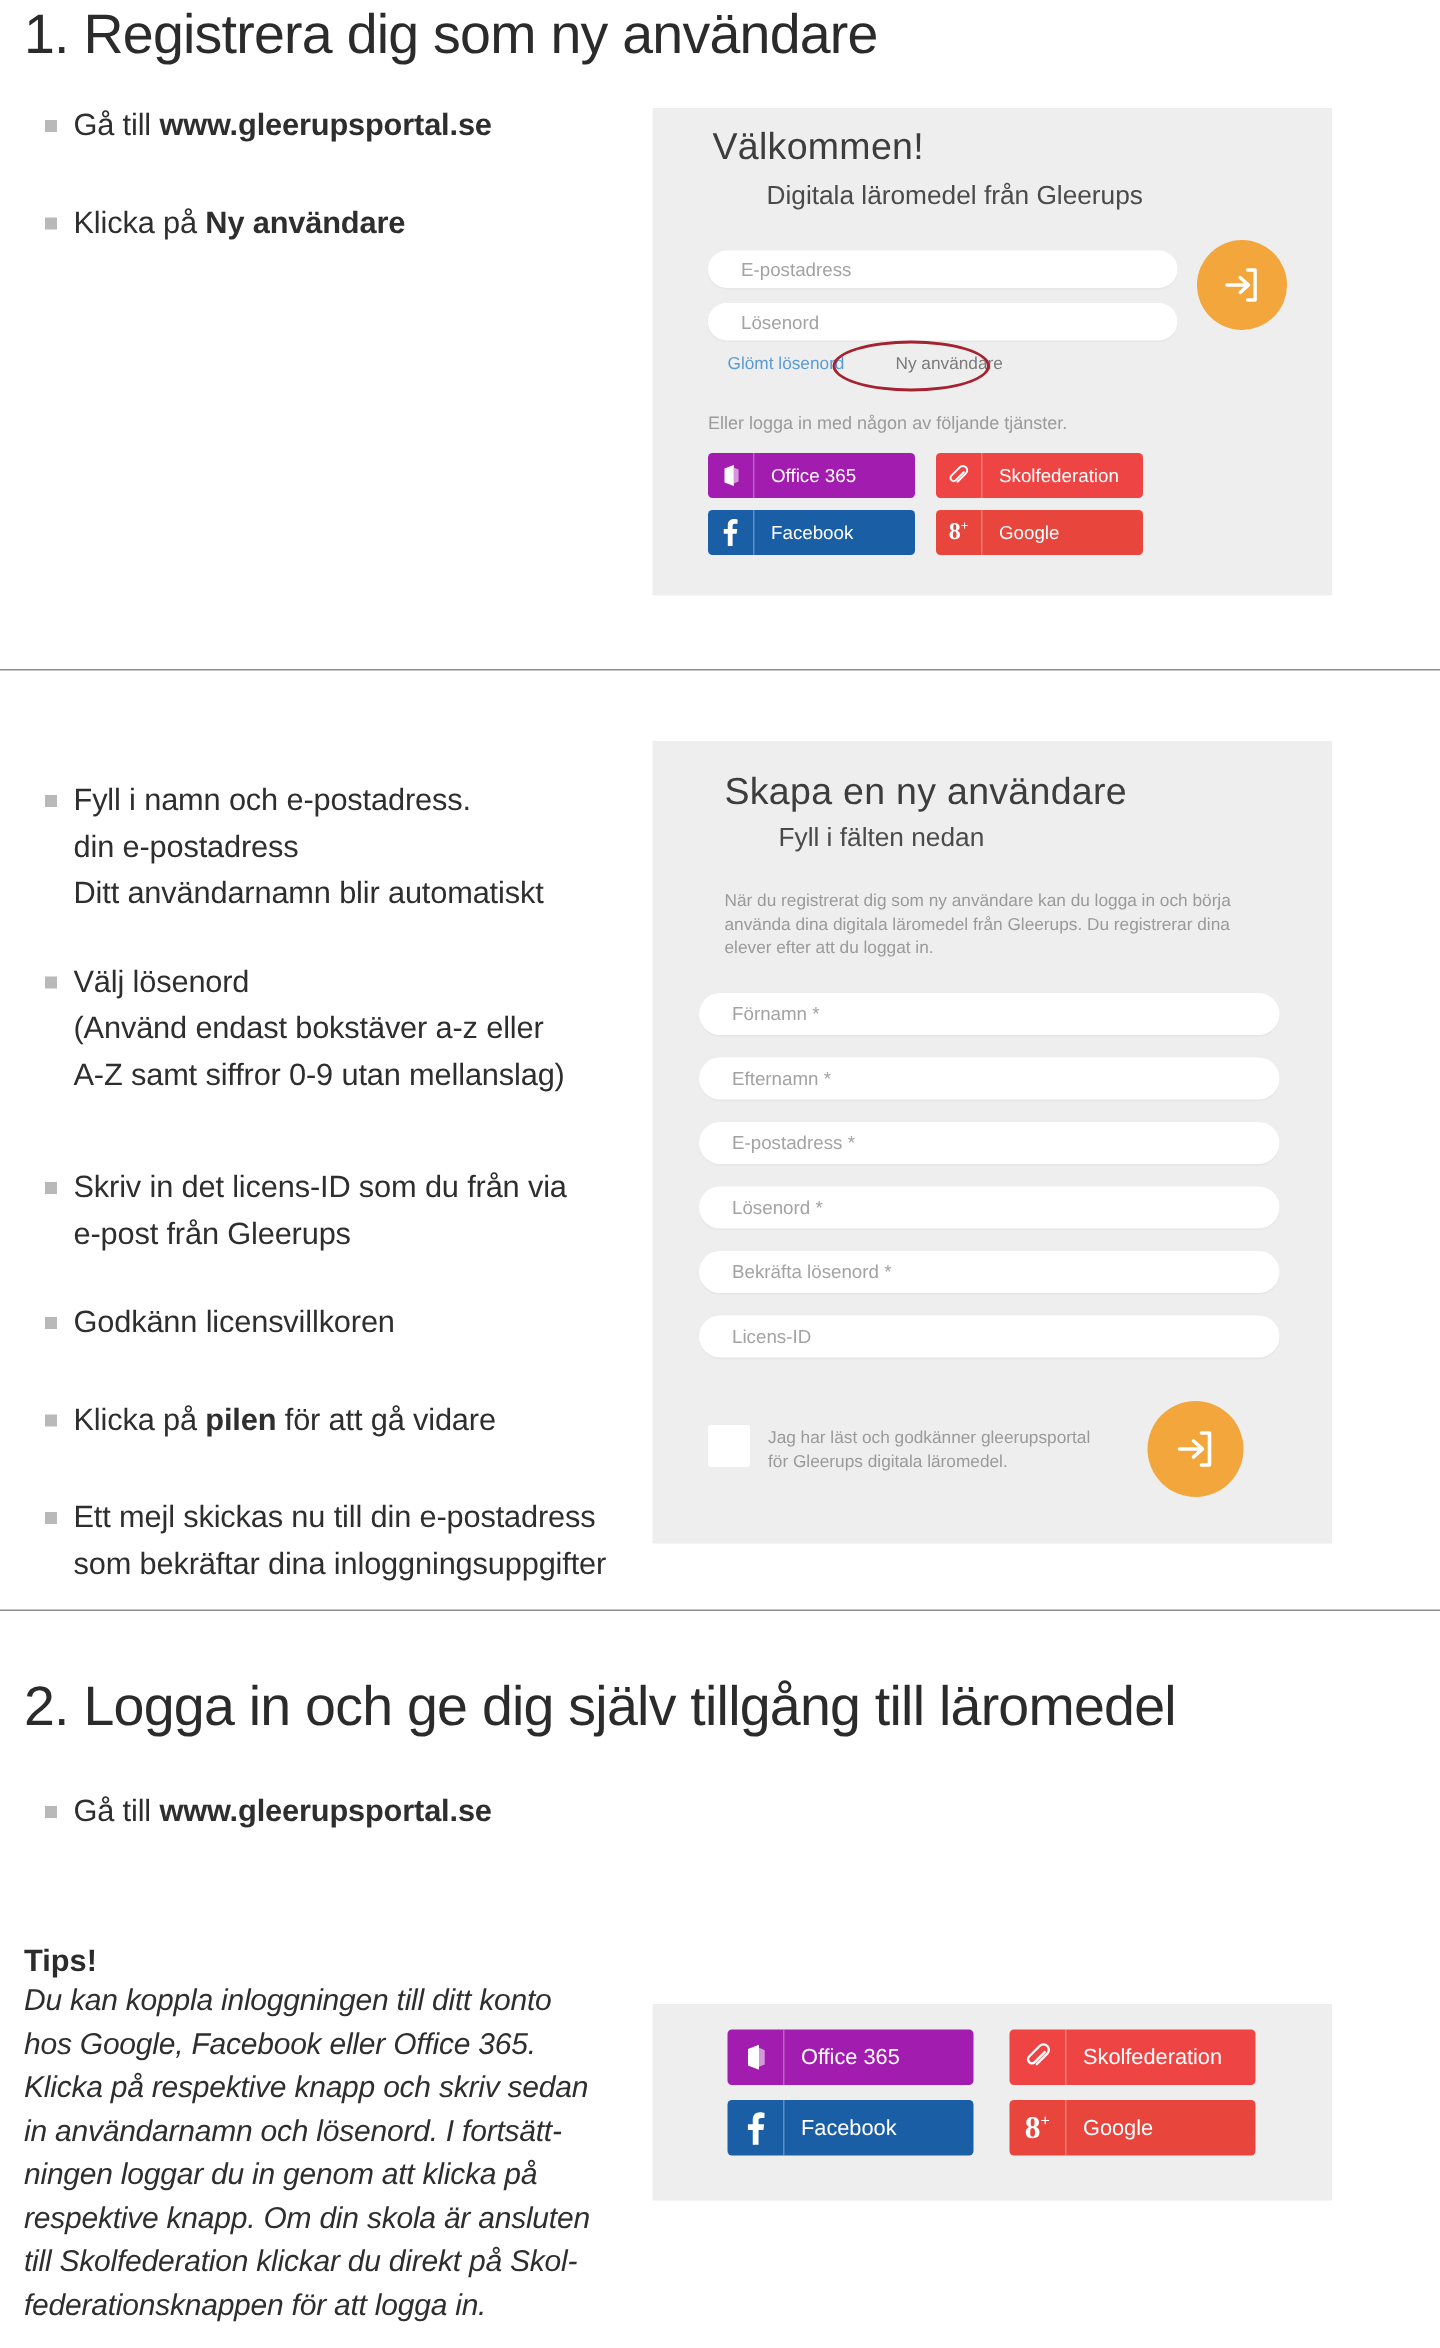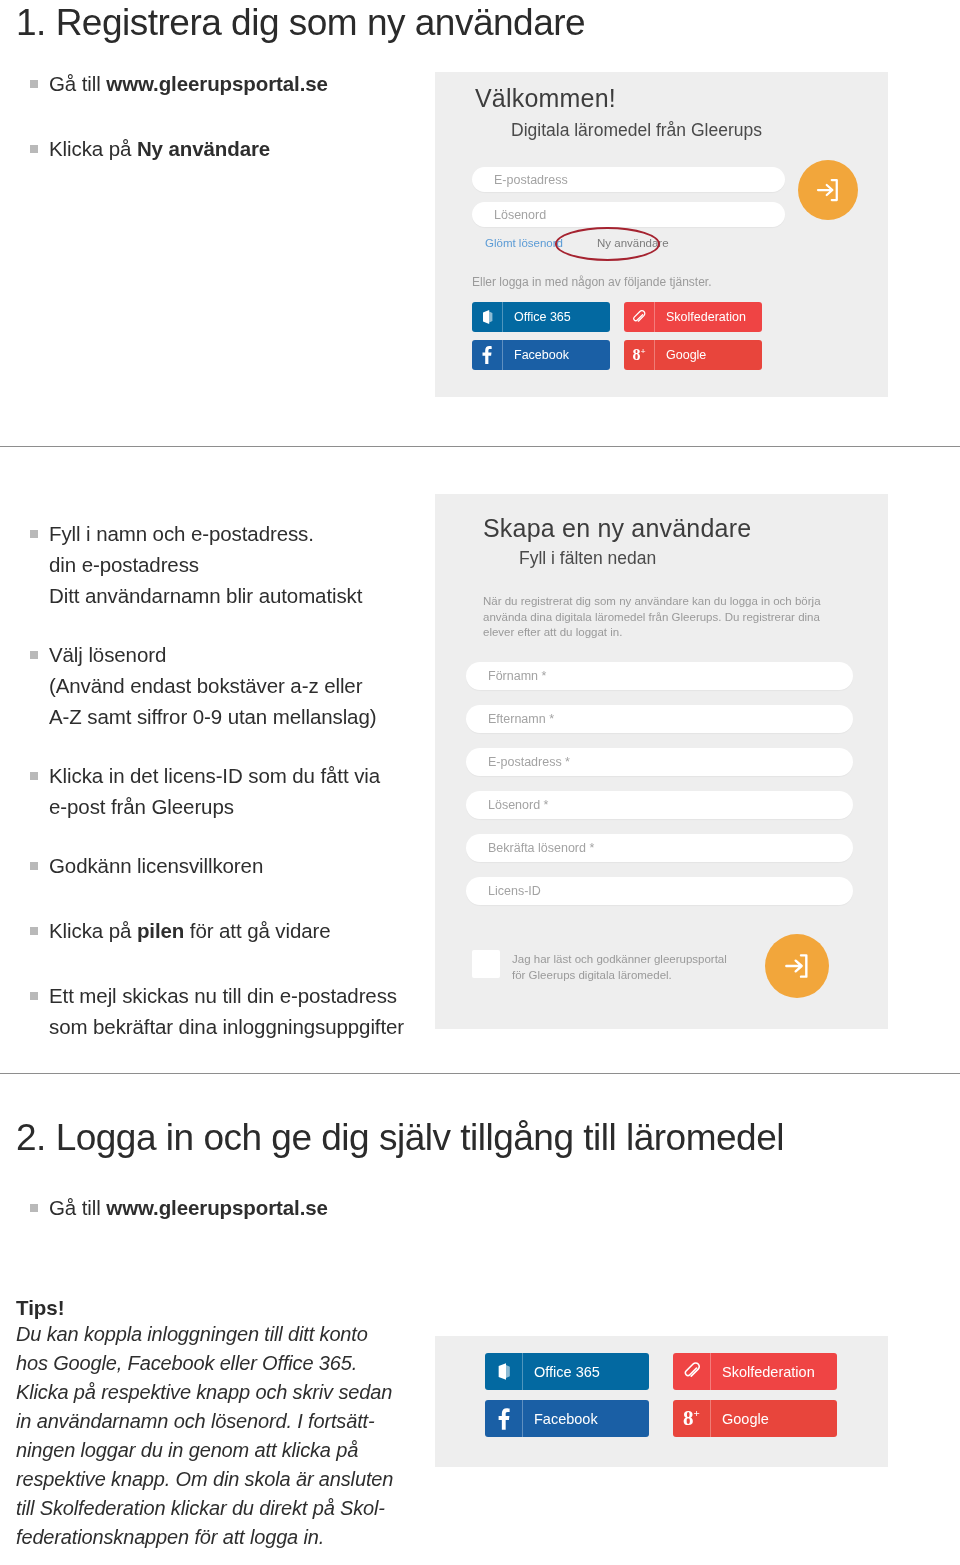--- a/index.html
+++ b/index.html
@@ -108,21 +108,21 @@
     font-size: 12.5px;
     overflow: hidden;
   }
   .social-btn .ico {
     width: 31px; height: 30px;
     display: flex; align-items: center; justify-content: center;
     border-right: 1px solid rgba(255,255,255,0.30);
     flex: none;
   }
   .social-btn .lbl { padding-left: 11px; white-space: nowrap; }
-  .bg-office { background: #0369a1; }
+  .bg-office { background: #a21caf; }
   .bg-skol   { background: #ef4444; }
   .bg-fb     { background: #1a5fa5; }
   .bg-google { background: #e8453c; }
 
   .ellipse-annot {
     position: absolute;
     border: 2.5px solid #a52330;
     border-radius: 50%;
   }
 
@@ -228,30 +228,30 @@
 
   <div class="bullet-list" style="left:16px; top:490px; width:410px;">
 
     <div class="bullet" style="margin-bottom:28px;margin-top:28px;">
       <span class="marker"></span>
       <div>Fyll i namn och e-postadress.</div>
       <div>din e-postadress</div>
       <div>Ditt användarnamn blir automatiskt</div>
     </div>
 
-    <div class="bullet" style="margin-bottom:28px;">
+    <div class="bullet" style="margin-bottom:44px;">
       <span class="marker"></span>
       <div>Välj lösenord</div>
       <div>(Använd endast bokstäver a-z eller</div>
       <div>A-Z samt siffror 0-9 utan mellanslag)</div>
     </div>
 
     <div class="bullet" style="margin-bottom:28px;">
       <span class="marker"></span>
-      <div>Klicka in det licens-ID som du fått via</div>
+      <div>Skriv in det licens-ID som du från via</div>
       <div>e-post från Gleerups</div>
     </div>
 
     <div class="bullet" style="margin-bottom:34px;">
       <span class="marker"></span>
       <div>Godkänn licensvillkoren</div>
     </div>
 
     <div class="bullet" style="margin-bottom:34px;">
       <span class="marker"></span>

